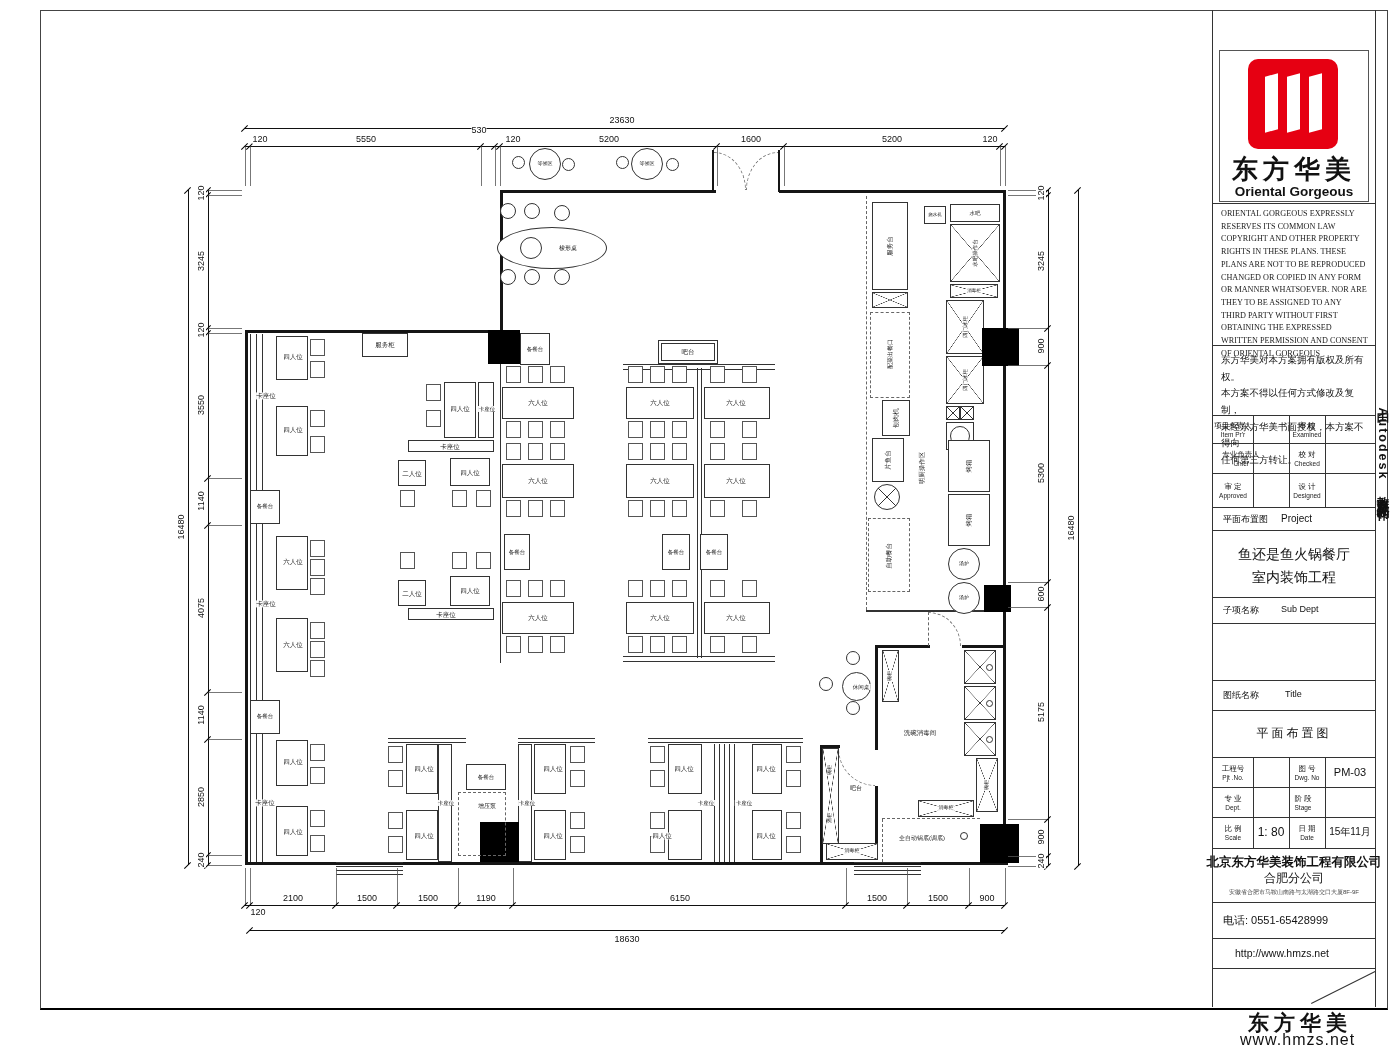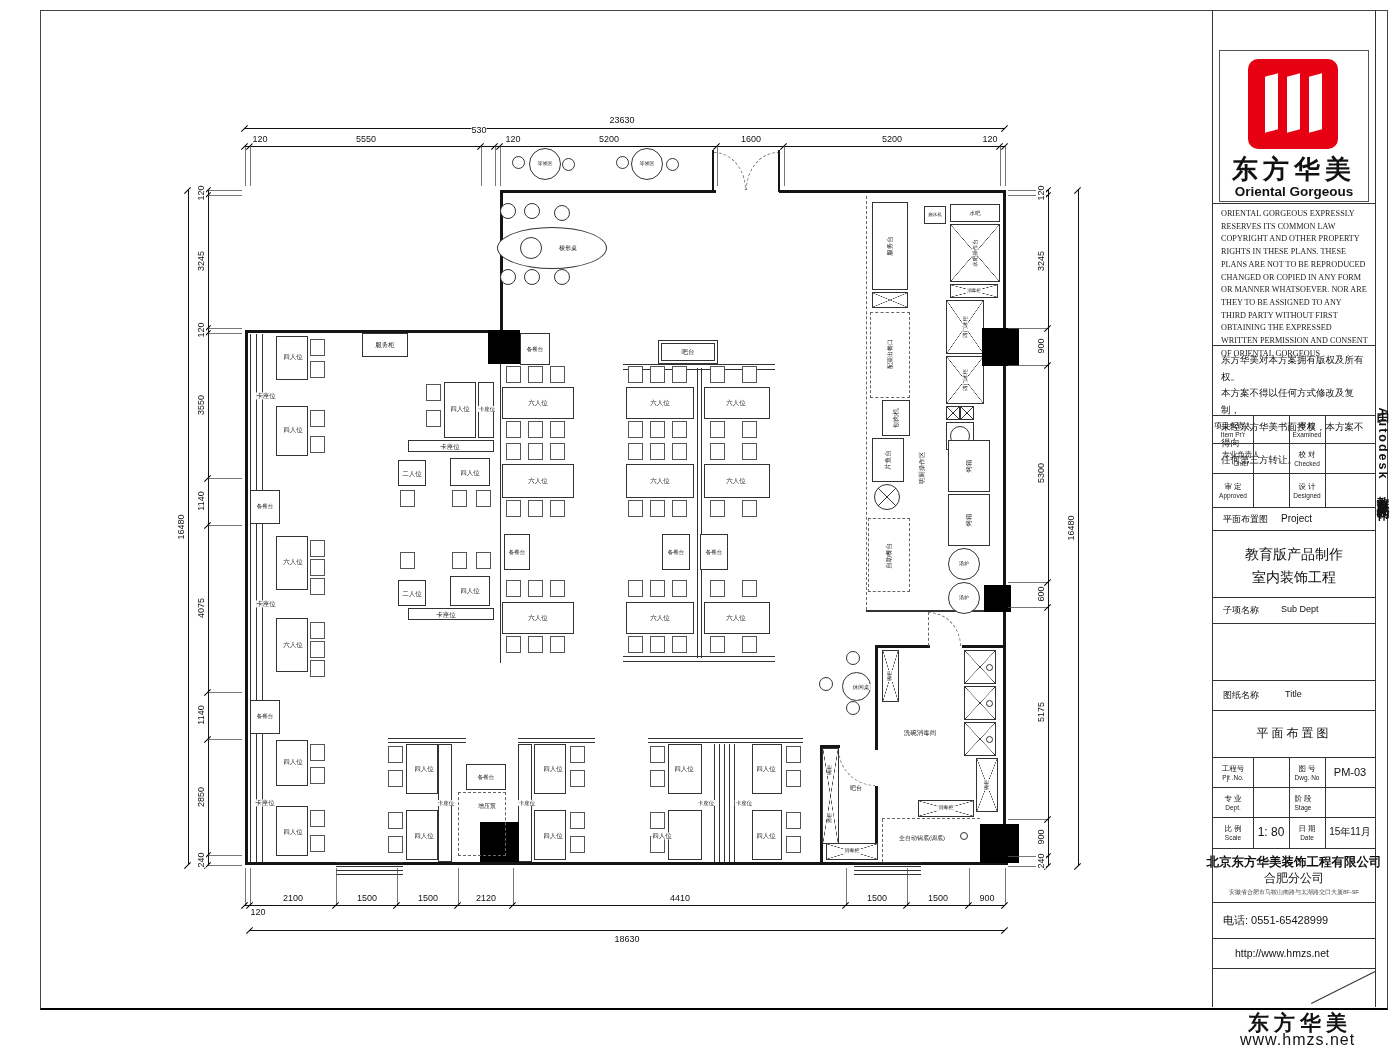--- a/index.html
+++ b/index.html
@@ -437,22 +437,22 @@
       <div class="ext" style="left: 458px; top: 868px; width: 1px; height: 37px;"></div>
       <div class="ext" style="left: 513px; top: 868px; width: 1px; height: 37px;"></div>
       <div class="ext" style="left: 846px; top: 868px; width: 1px; height: 37px;"></div>
       <div class="ext" style="left: 907px; top: 868px; width: 1px; height: 37px;"></div>
       <div class="ext" style="left: 969px; top: 868px; width: 1px; height: 37px;"></div>
       <div class="ext" style="left: 1005px; top: 868px; width: 1px; height: 37px;"></div>
       <span class="dimlb" style="left: 258px; top: 912px;">120</span>
       <span class="dimlb" style="left: 293px; top: 898px;">2100</span>
       <span class="dimlb" style="left: 367px; top: 898px;">1500</span>
       <span class="dimlb" style="left: 428px; top: 898px;">1500</span>
-      <span class="dimlb" style="left: 486px; top: 898px;">2120</span>
-      <span class="dimlb" style="left: 680px; top: 898px;">4410</span>
+      <span class="dimlb" style="left: 486px; top: 898px;">1190</span>
+      <span class="dimlb" style="left: 680px; top: 898px;">6150</span>
       <span class="dimlb" style="left: 877px; top: 898px;">1500</span>
       <span class="dimlb" style="left: 938px; top: 898px;">1500</span>
       <span class="dimlb" style="left: 987px; top: 898px;">900</span>
       <div class="dln" style="left: 250px; top: 930px; width: 755px; height: 1px;"></div>
       <div class="tk" style="left: 245px; top: 930px;"></div>
       <div class="tk" style="left: 1000px; top: 930px;"></div>
       <span class="dimlb" style="left: 627px; top: 939px;">18630</span>
       <div class="dln" style="left: 208px; top: 190px; width: 1px; height: 675px;"></div>
       <div class="tk" style="left: 203px; top: 190px;"></div>
       <div class="tk" style="left: 203px; top: 195px;"></div>
@@ -581,21 +581,21 @@
       <span class="cn">审 定</span>
         <span class="en">Approved</span>
       </div>
     <div class="cell" style="left:76px;top:463px;width:36px;height:34px">
       <span class="cn">设 计</span>
         <span class="en">Designed</span>
       </div>
 
     <div class="txt" style="left:10px;top:503px;font-size:9px">平面布置图</div>
     <div class="txt" style="left:68px;top:503px;font-size:10px">Project</div>
-    <div class="txt ctr" style="left:81px;top:545px;font-size:14px">教育版产品制作</div>
+    <div class="txt ctr" style="left:81px;top:545px;font-size:14px">鱼还是鱼火锅餐厅</div>
     <div class="txt ctr" style="left:81px;top:568px;font-size:14px">室内装饰工程</div>
     <div class="txt" style="left:10px;top:594px;font-size:9px">子项名称</div>
     <div class="txt" style="left:68px;top:594px;font-size:9px">Sub Dept</div>
     <div class="txt" style="left:10px;top:679px;font-size:9px">图纸名称</div>
     <div class="txt" style="left:72px;top:679px;font-size:9px">Title</div>
     <div class="txt ctr" style="left:81px;top:723px;font-size:12px;letter-spacing:3px">平面布置图</div>
 
     <div class="cell" style="left:0;top:747px;width:40px;height:30px">
       <span class="cn">工程号</span>
         <span class="en">Pjt .No.</span>

